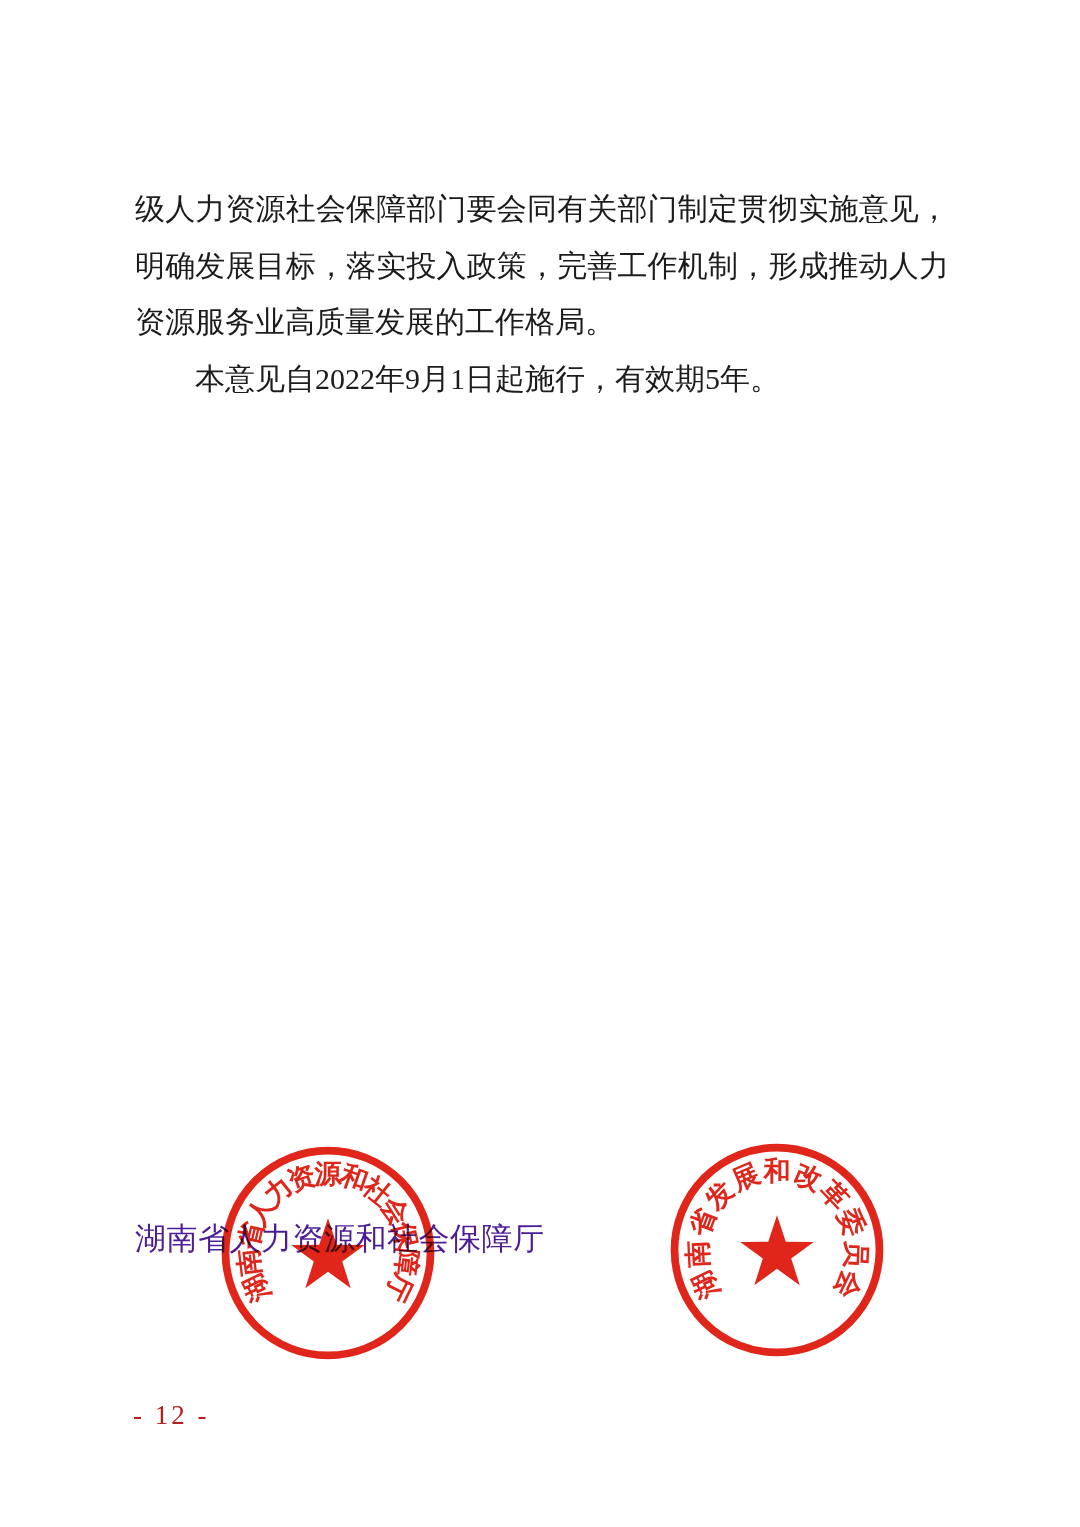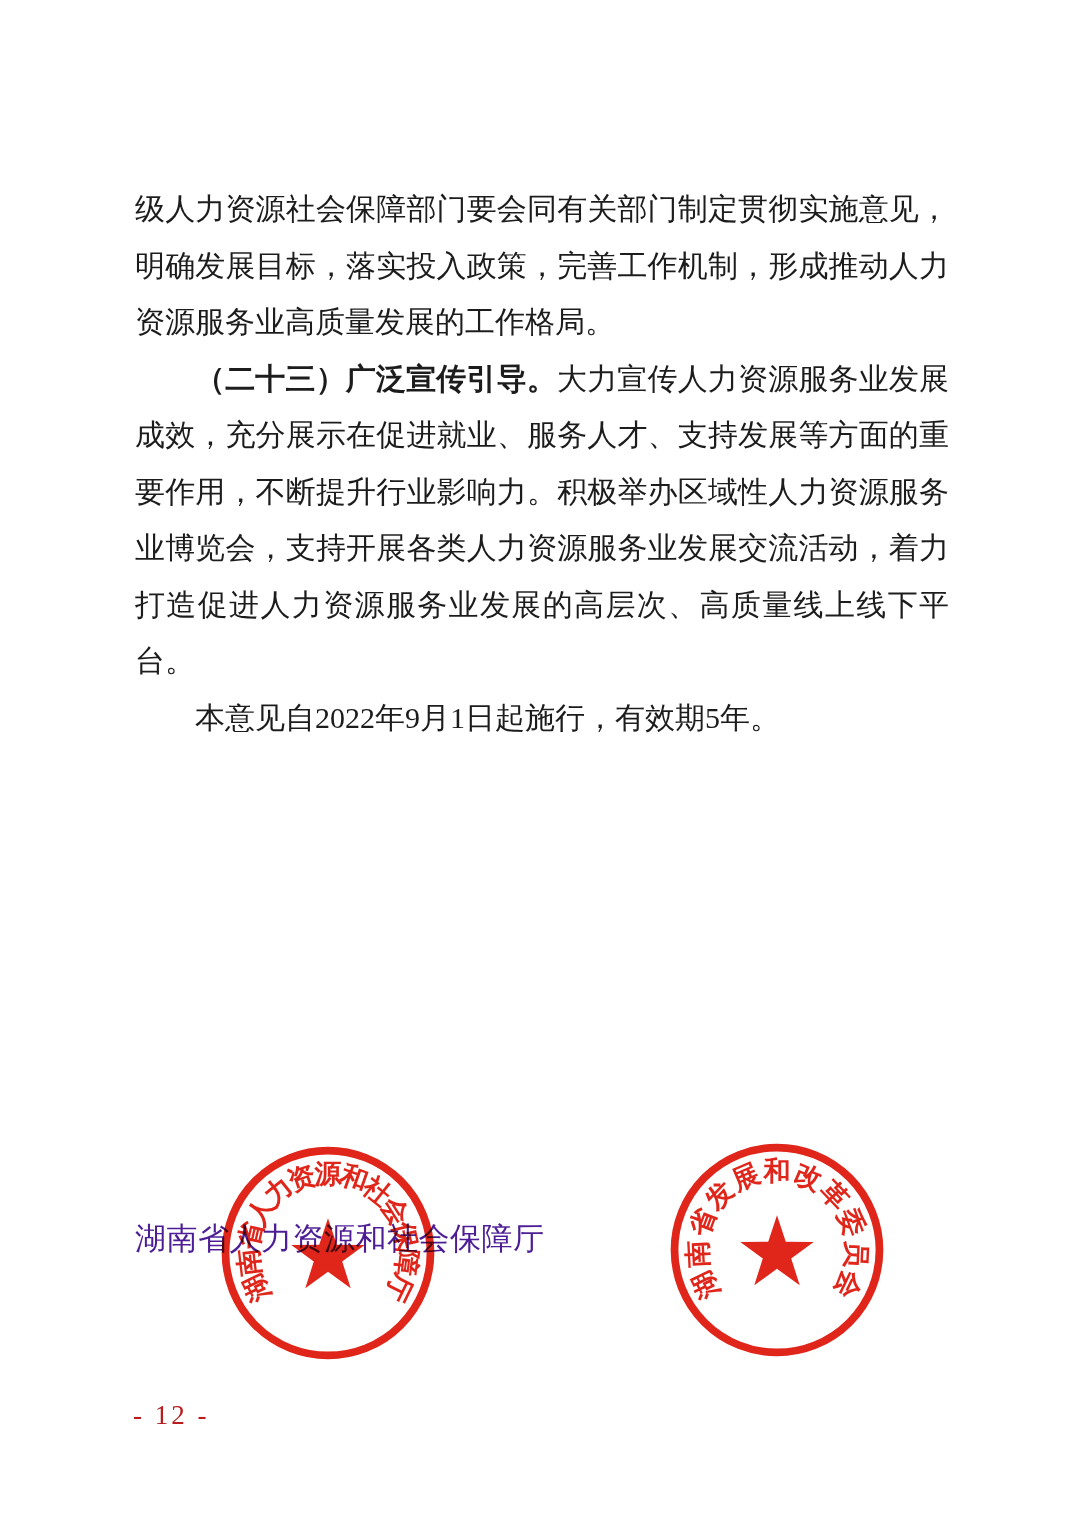--- a/index.html
+++ b/index.html
@@ -56,21 +56,20 @@
     white-space:nowrap;
   }
 </style>
 </head>
 <body>
 
 <div class="page">
 
   <div class="body-text">
     <p class="no-indent"><span class="para-head"></span><span>级人力资源社会保障部门要会同有关部门制定贯彻实施意见，明确发展目标，落实投入政策，完善工作机制，形成推动人力资源服务业高质量发展的工作格局。</span></p>
-    <p><span class="para-head">（二十三）广泛宣传引导。</span><span>大力宣传人力资源服务业发展成效，充分展示在促进就业、服务人才、支持发展等方面的重要作用，不断提升行业影响力。积极举办区域性人力资源服务业博览会，支持开展各类人力资源服务业发展交流活动，着力打造促进人力资源服务业发展的高层次、高质量线上线下平台。</span></p>
     <p><span class="para-head"></span><span>本意见自2022年9月1日起施行，有效期5年。</span></p>
   </div>
 
   <div class="signature sig-left">湖南省人力资源和社会保障厅</div>
 
   <svg class="seal seal-left" viewBox="0 0 240 240" xmlns="http://www.w3.org/2000/svg">
       <circle cx="120" cy="120" r="106" fill="none" stroke="#e0251a" stroke-width="8"></circle>
       <text transform="translate(46.3,155.9) rotate(-116.0)" text-anchor="middle" dominant-baseline="central" fill="#e0251a" font-size="28">湖</text>
       <text transform="translate(38.6,129.5) rotate(-96.7)" text-anchor="middle" dominant-baseline="central" fill="#e0251a" font-size="28">南</text>
       <text transform="translate(40.0,102.0) rotate(-77.3)" text-anchor="middle" dominant-baseline="central" fill="#e0251a" font-size="28">省</text>

